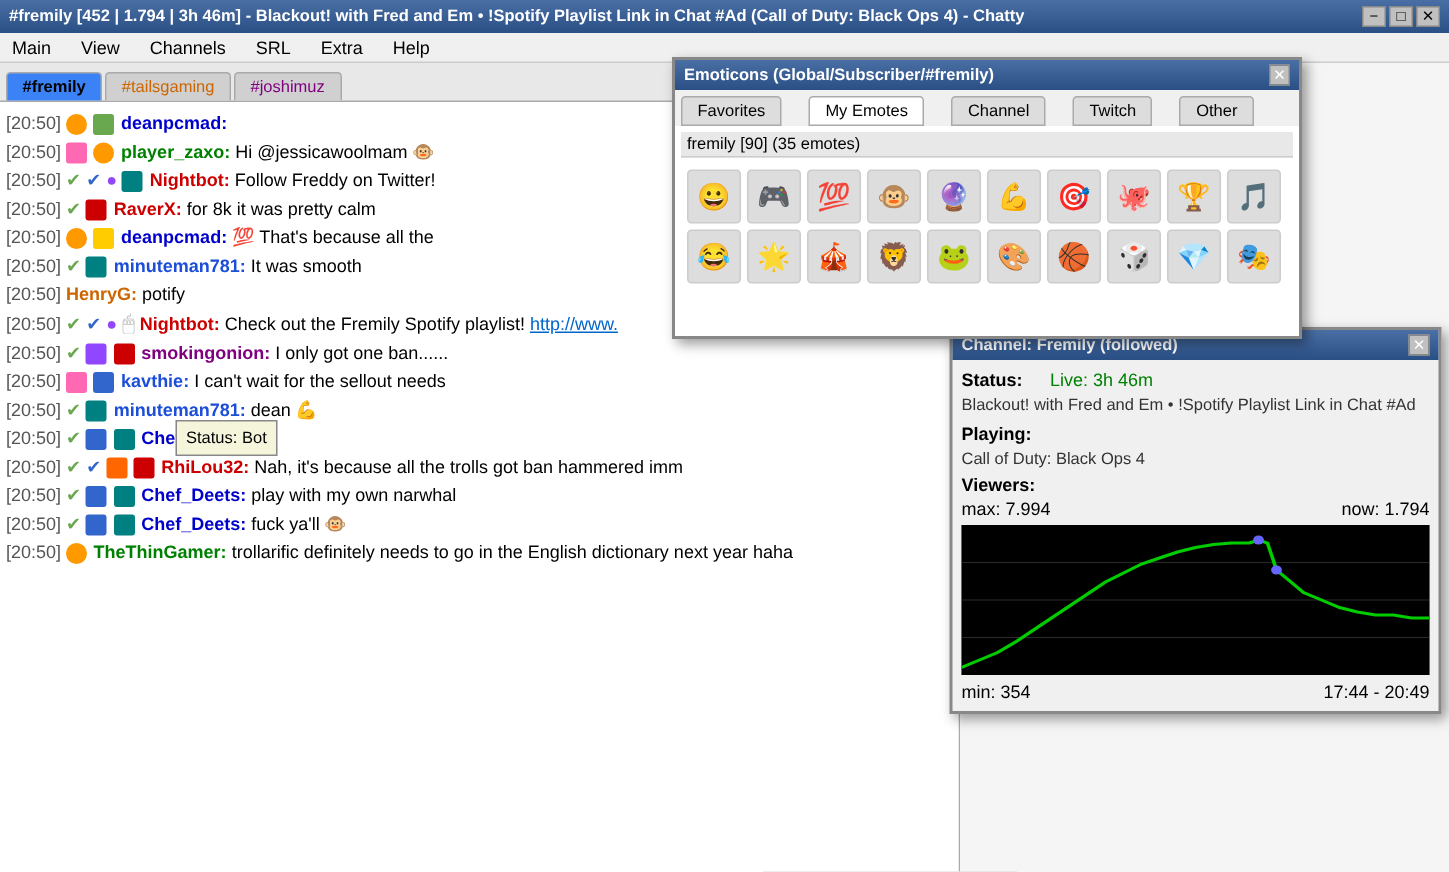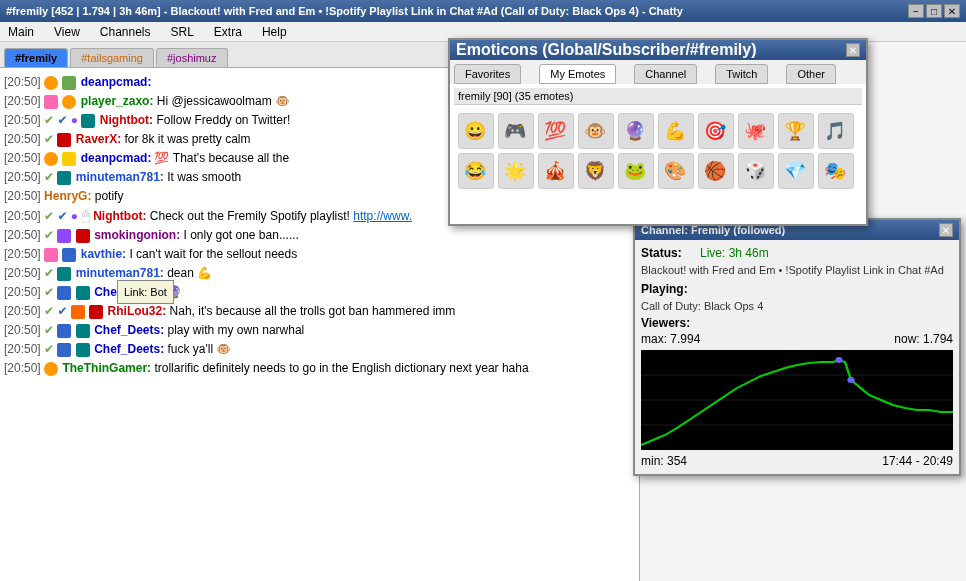--- a/index.html
+++ b/index.html
@@ -137,21 +137,21 @@
     }
     .emoticons-title-bar {
       background: linear-gradient(to bottom, #4a6fa5, #2a4f85);
       color: white;
       padding: 2px 6px;
       display: flex;
       align-items: center;
       justify-content: space-between;
       height: 20px;
     }
-    .emoticons-title-text { font-size: 16px; font-weight: bold; }
+    .emoticons-title-text { font-size: 11px; font-weight: bold; }
     .emote-close-btn { background: #c0c0c0; border: 1px solid #888; width: 14px; height: 14px; font-size: 10px; cursor: pointer; display: flex; align-items: center; justify-content: center; }
     .emote-tabs {
       display: flex;
       padding: 4px 4px 0;
       gap: 18px;
       background: #f0f0f0;
     }
     .emote-tab {
       padding: 3px 10px;
       border: 1px solid #aaa;
@@ -336,21 +336,21 @@
         <span class="icon-small icon-teal"></span>
         <span class="username teal">minuteman781:</span>
         <span class="chat-text"> It was smooth</span>
       </div>
 
       <div class="chat-line">
         <span class="timestamp">[20:50]</span>
         <span class="username orange">HenryG:</span>
         <span class="chat-text"> potify</span>
         
-        <div class="tooltip">Link: Bot</div>
+        <div class="tooltip">Status: Bot</div>
       </div>
 
       <div class="chat-line">
         <span class="timestamp">[20:50]</span>
         <span class="check-green">✔</span>
         <span class="check-blue">✔</span>
         <span class="purple-circle">●</span>
         <span style="color:#aaa;font-size:14px;cursor:pointer">🖱</span>
         <span class="username red">Nightbot:</span>
         <span class="chat-text"> Check out the Fremily Spotify playlist! </span>

